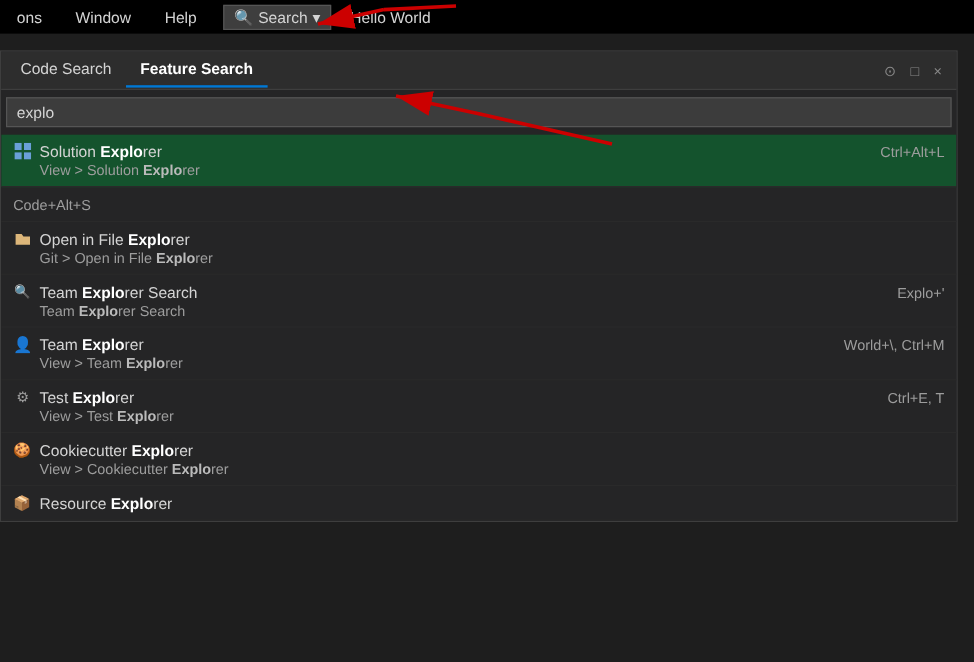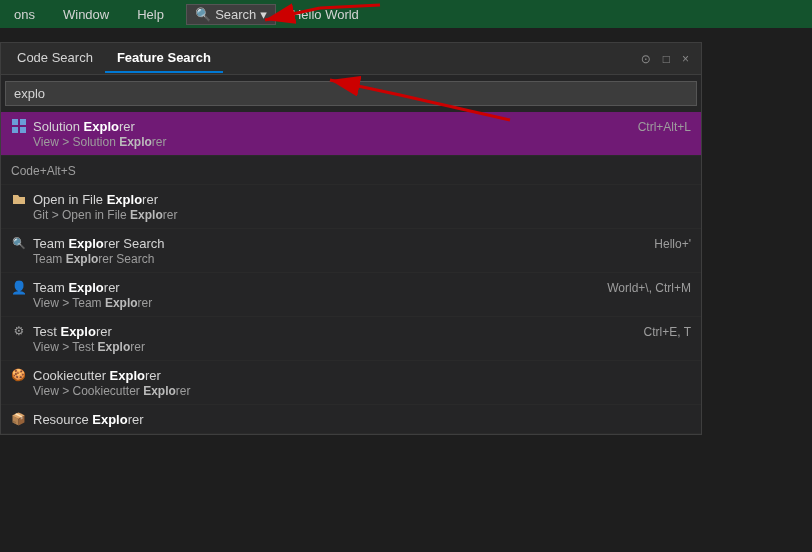--- a/index.html
+++ b/index.html
@@ -12,21 +12,21 @@
       color: #d4d4d4;
       overflow: hidden;
       position: relative;
     }
 
     
     .menu-bar {
       display: flex;
       align-items: center;
       height: 28px;
-      background: #14532d;
+      background: #000000;
       padding: 0 8px;
       gap: 16px;
     }
     .menu-item {
       color: #d4d4d4;
       font-size: 13px;
       cursor: pointer;
       padding: 2px 6px;
     }
     .search-btn {
@@ -43,21 +43,21 @@
     .hello-world {
       color: #d4d4d4;
       font-size: 13px;
     }
 
     
     .search-panel {
       position: absolute;
       top: 42px;
       left: 0;
-      width: 702px;
+      width: 798px;
       background: #252526;
       border: 1px solid #3e3e3e;
       z-index: 10;
     }
 
     
     .tabs {
       display: flex;
       background: #2d2d2d;
       border-bottom: 1px solid #3e3e3e;
@@ -112,21 +112,21 @@
       background: #252526;
     }
     .result-item {
       display: flex;
       align-items: flex-start;
       padding: 6px 10px;
       cursor: pointer;
       border-bottom: 1px solid #2a2a2a;
       justify-content: space-between;
     }
-    .result-item.selected { background: #701a75; }
+    .result-item.selected { background: #14532d; }
     .result-left {
       display: flex;
       flex-direction: column;
       flex: 1;
       gap: 1px;
     }
     .result-main {
       display: flex;
       align-items: center;
       gap: 6px;
@@ -253,21 +253,21 @@
     </div>
 
     <div class="result-item">
       <div class="result-left">
         <div class="result-main">
           <span class="result-icon" style="color:#9d9d9d;">🔍</span>
           <span class="result-title">Team <span class="bold">Explo</span>rer Search</span>
         </div>
         <div class="result-sub">Team <span class="bold">Explo</span>rer Search</div>
       </div>
-      <span class="shortcut">Hello+'</span>
+      <span class="shortcut">Explo+'</span>
     </div>
 
     <div class="result-item">
       <div class="result-left">
         <div class="result-main">
           <span class="result-icon" style="color:#9d9d9d; font-size:13px;">👤</span>
           <span class="result-title">Team <span class="bold">Explo</span>rer</span>
         </div>
         <div class="result-sub">View &gt; Team <span class="bold">Explo</span>rer</div>
       </div>

